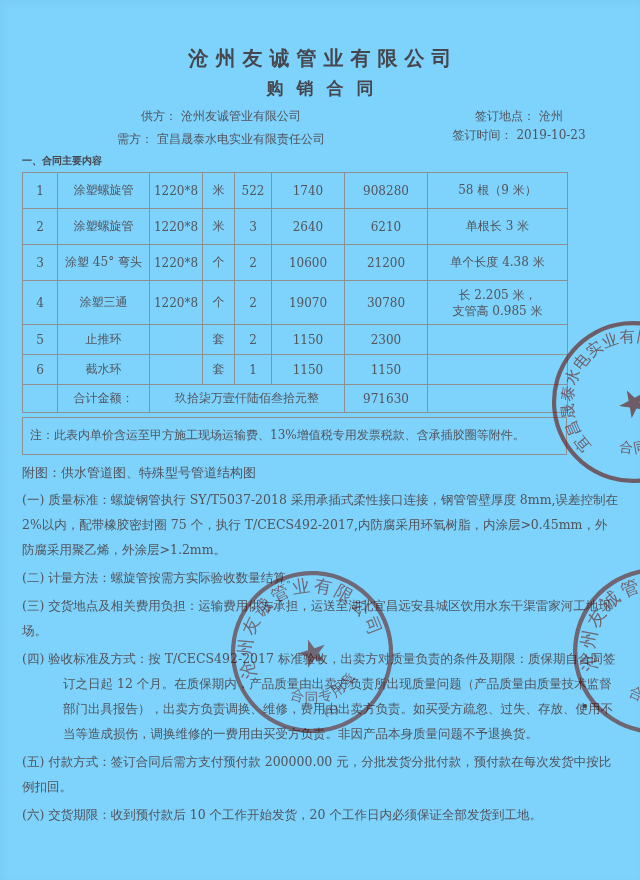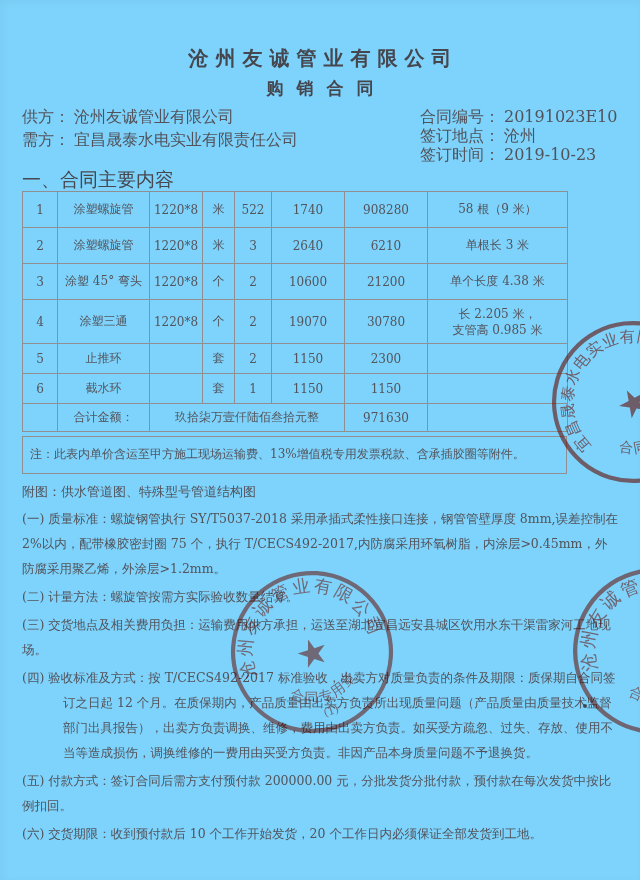--- a/index.html
+++ b/index.html
@@ -13,28 +13,28 @@
   .content { padding: 46px 22px 0 22px; position: relative; z-index: 1; }
   .company-title {
     text-align: center; font-size: 20px; font-weight: 700;
     letter-spacing: 7px; text-indent: 7px; color: #46464e; line-height: 24px;
   }
   .doc-title {
     text-align: center; font-size: 17px; font-weight: 700;
     letter-spacing: 13px; text-indent: 13px; color: #46464e;
     margin-top: 8px; line-height: 21px;
   }
-  .meta { display: flex; margin-top: 10px; font-size: 16px; color: #52525a; }
+  .meta { display: flex; margin-top: 10px; font-size: 12px; color: #52525a; text-align: center; }
   .meta-left { flex: 1 1 auto; }
   .meta-left .m-line { line-height: 15px; }
   .meta-left .m-line + .m-line { margin-top: 8px; }
   .meta-right { width: 198px; flex: 0 0 auto; }
   .meta-right .m-line { line-height: 15px; margin-bottom: 4px; }
   .m-line .val { margin-left: 4px; }
-  .sec-title { font-size: 19px; font-weight: 400; color: #47474e; margin-top: 6px; line-height: 15px; }
+  .sec-title { font-size: 10px; font-weight: 700; color: #47474e; margin-top: 6px; line-height: 15px; }
   table.goods {
     border-collapse: collapse; table-layout: fixed; width: 545px;
     margin-top: 4px; font-size: 12px; color: #54545b;
   }
   table.goods th, table.goods td {
     border: 1px solid #8f8f92; text-align: center; vertical-align: middle;
     font-weight: 400; padding: 1px 2px; overflow: hidden;
   }
   tr.h-head  { height: 30px; }
   tr.h-r1, tr.h-r2, tr.h-r3 { height: 36px; }
@@ -77,23 +77,20 @@
       <div class="meta-left">
         <div class="m-line">
           <span>供方：</span><span class="val">沧州友诚管业有限公司</span>
         </div>
         <div class="m-line">
           <span>需方：</span><span class="val">宜昌晟泰水电实业有限责任公司</span>
         </div>
       </div>
       <div class="meta-right">
         <div class="m-line">
-          <span>合同编号：</span><span class="val">20191023E10</span>
-        </div>
-        <div class="m-line">
           <span>签订地点：</span><span class="val">沧州</span>
         </div>
         <div class="m-line">
           <span>签订时间：</span><span class="val">2019-10-23</span>
         </div>
       </div>
     </div>
 
     <div class="sec-title">一、合同主要内容</div>
 

